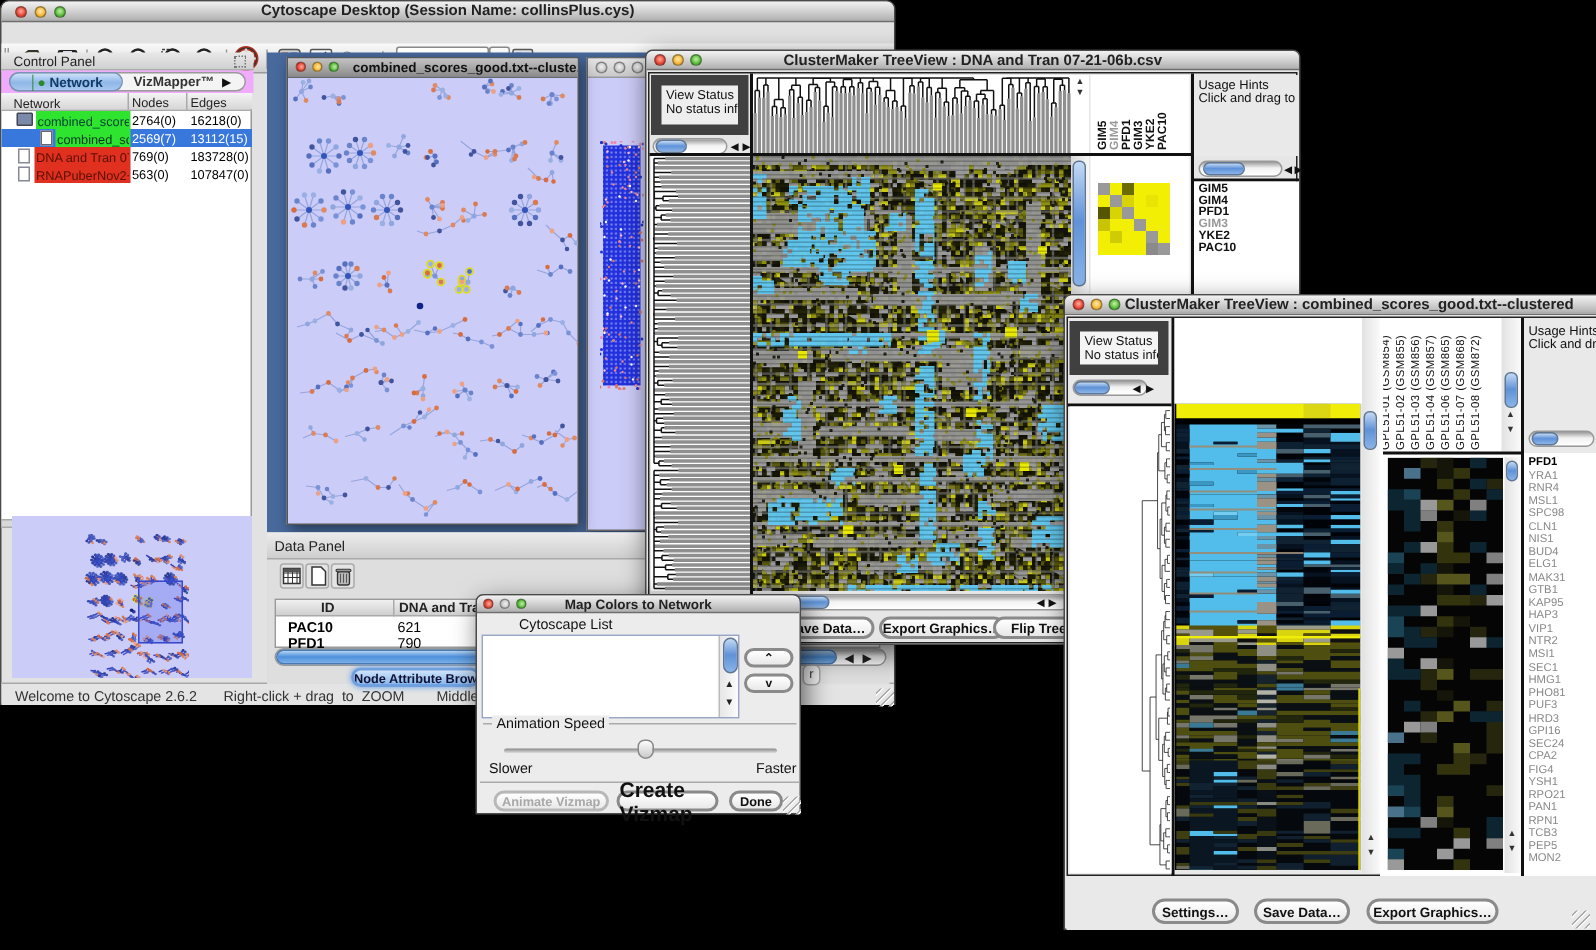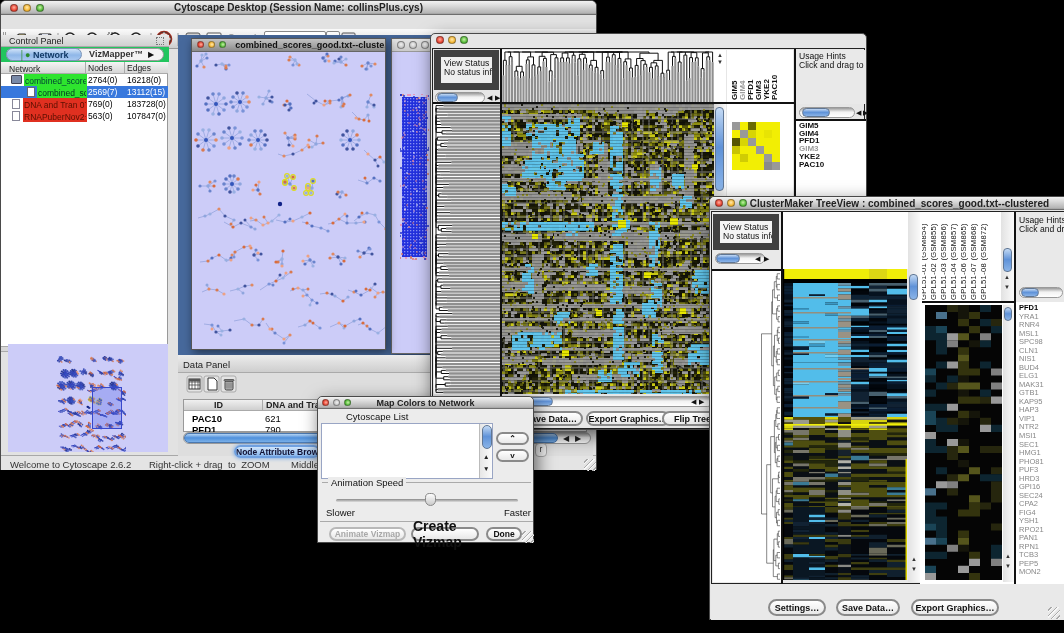--- a/index.html
+++ b/index.html
@@ -66,21 +66,21 @@
         <rect x="348" y="6" width="4" height="5" fill="#b8c8e8"></rect>
       </svg>
     <div class="abs" style="left:227px;top:4px;font-size:10px;color:#888">Search:</div>
     <div class="abs" style="left:263px;top:2px;width:62px;height:15px;background:#fff;border:1px solid #888;border-radius:2px"></div>
     <div class="abs" style="left:325px;top:2px;width:14px;height:15px;background:linear-gradient(#fdfdfd,#d8d8d8);border:1px solid #888;border-radius:2px;font-size:7px;text-align:center;line-height:14px;color:#222">▼</div>
   </div>
 
   <div class="abs" style="left:0;top:34px;width:168px;height:12px;background:linear-gradient(#e8e8e8,#d0d0d0);border-bottom:1px solid #aaa;font-size:9px;color:#222;padding:1px 0 0 8px">Control Panel</div>
   <div class="abs" style="left:155px;top:36px;width:8px;height:8px;border:1px dotted #777"></div>
 
-  <div class="abs" style="left:0;top:46px;width:168px;height:15px;background:#22c55e">
+  <div class="abs" style="left:0;top:46px;width:168px;height:15px;background:#f0abfc">
     <div class="abs" style="left:5px;top:1px;width:158px;height:13px;background:#f4f4f4;border:1px solid #9a9a9a;border-radius:7px"></div>
     <div class="abs" style="left:5px;top:1px;width:76px;height:13px;background:linear-gradient(#cfe2f8,#8fb7e8 55%,#a8c8f0);border:1px solid #7a94b8;border-radius:7px;font-size:9px;font-weight:bold;color:#173;text-align:center;line-height:12px;color:#123a66"><span style="color:#2a8a2a">│●</span> Network</div>
     <div class="abs" style="left:84px;top:2px;width:62px;height:11px;font-size:9px;font-weight:bold;color:#333;text-align:center">VizMapper™</div>
     <div class="abs" style="left:147px;top:3px;font-size:8px;color:#111">▶</div>
   </div>
 
   <div class="abs" style="left:0;top:61px;width:167px;height:284px;background:#fff;border-right:1px solid #999">
     <div class="abs" style="left:0;top:0;width:167px;height:12px;background:linear-gradient(#f4f4f4,#d6d6d6);border-bottom:1px solid #aaa;font-size:8.5px;color:#222">
       <span class="abs" style="left:8px;top:1.5px">Network</span>
         <span class="abs" style="left:87px;top:1px">Nodes</span>
@@ -1525,20 +1525,21 @@
     <div class="aquatrack" style="left:5px;top:77px;width:408px;height:12px;border-radius:6px"></div>
     <div class="abs" style="left:6px;top:78px;width:374px;height:10px;border-radius:5px;background:linear-gradient(#b4d4f4,#4f90dc 48%,#7ab0e8);border:1px solid #4a78b0"></div>
     <div class="abs" style="left:385px;top:79px;font-size:8px;color:#222">◀</div>
     <div class="abs" style="left:397px;top:79px;font-size:8px;color:#222">▶</div>
     <div class="abs" style="left:56px;top:90px;width:86px;height:13px;background:linear-gradient(#cfe4fa,#8ab8ee);border:2px solid #6fa0e0;border-radius:7px;box-shadow:0 0 4px #5b9ae8;font-size:8.5px;font-weight:bold;color:#113;text-align:center;line-height:10px;white-space:nowrap;overflow:hidden">Node Attribute Brows</div>
     <div class="abs" style="left:357px;top:88px;width:12px;height:14px;background:#f4f4f4;border:1px solid #aaa;border-radius:4px;font-size:8.5px;color:#333;text-align:center">r</div>
   </div>
 </div>
 
 <div class="win" style="left:430px;top:33px;width:437px;height:397px;background:#e6e6e6;border-radius:5px 5px 0 0">
+  <div class="tbar" style="height:13px">ClusterMaker TreeView : DNA and Tran 07-21-06b.csv</div>
   <div class="tl tlr" style="left:5px;top:2px"></div>
     <div class="tl tly" style="left:17px;top:2px"></div>
     <div class="tl tlg" style="left:29px;top:2px"></div>
   <div class="abs" style="left:1px;top:14px;width:433px;height:381px;border:1px solid #222;background:#e6e6e6">
 
     <div class="panel" style="left:1px;top:1px;width:65px;height:40px;background:#eee;font-size:8.6px;color:#111;padding:2px 0 0 3px;line-height:8.6px;white-space:nowrap;overflow:hidden">View Status<br>No status info f</div>
     <div class="aquatrack" style="left:2px;top:43px;width:50px;height:11px"></div>
     <div class="aquathumb" style="left:4px;top:44px;width:21px;height:9px"></div>
     <div class="abs" style="left:54px;top:45px;font-size:7px;color:#111">◀</div>
       <div class="abs" style="left:62px;top:45px;font-size:7px;color:#111">▶</div>

